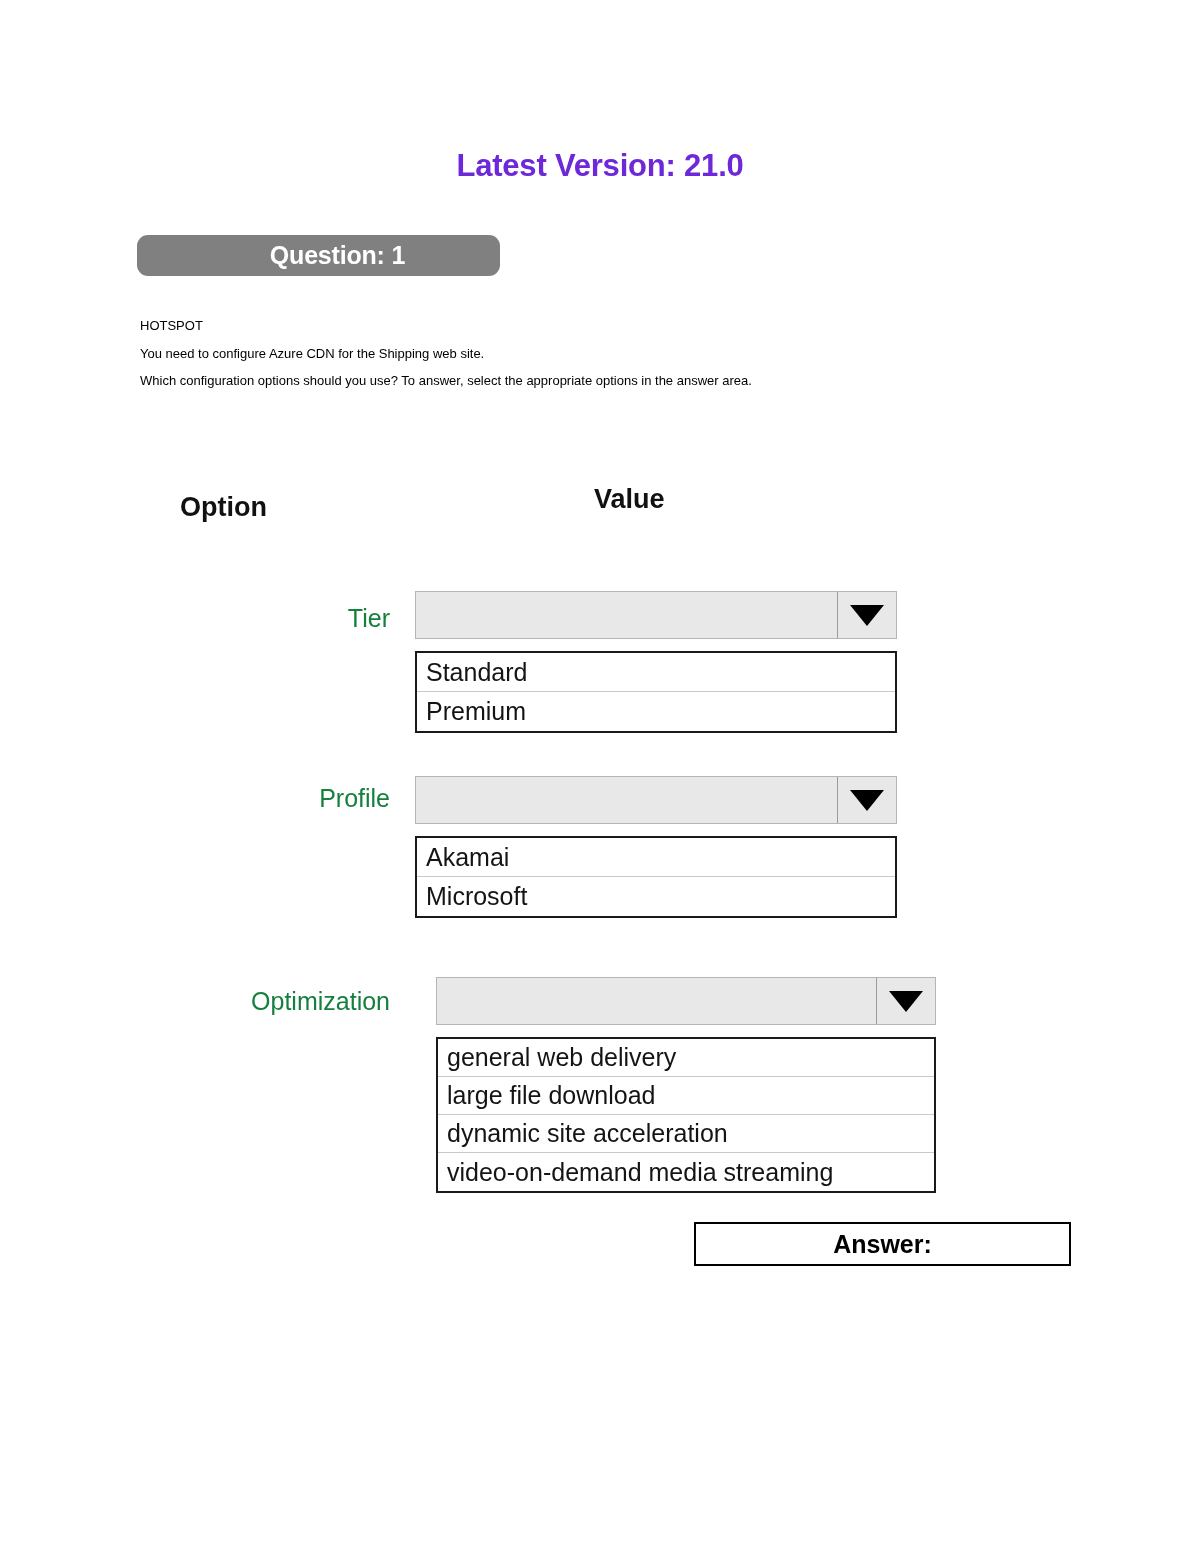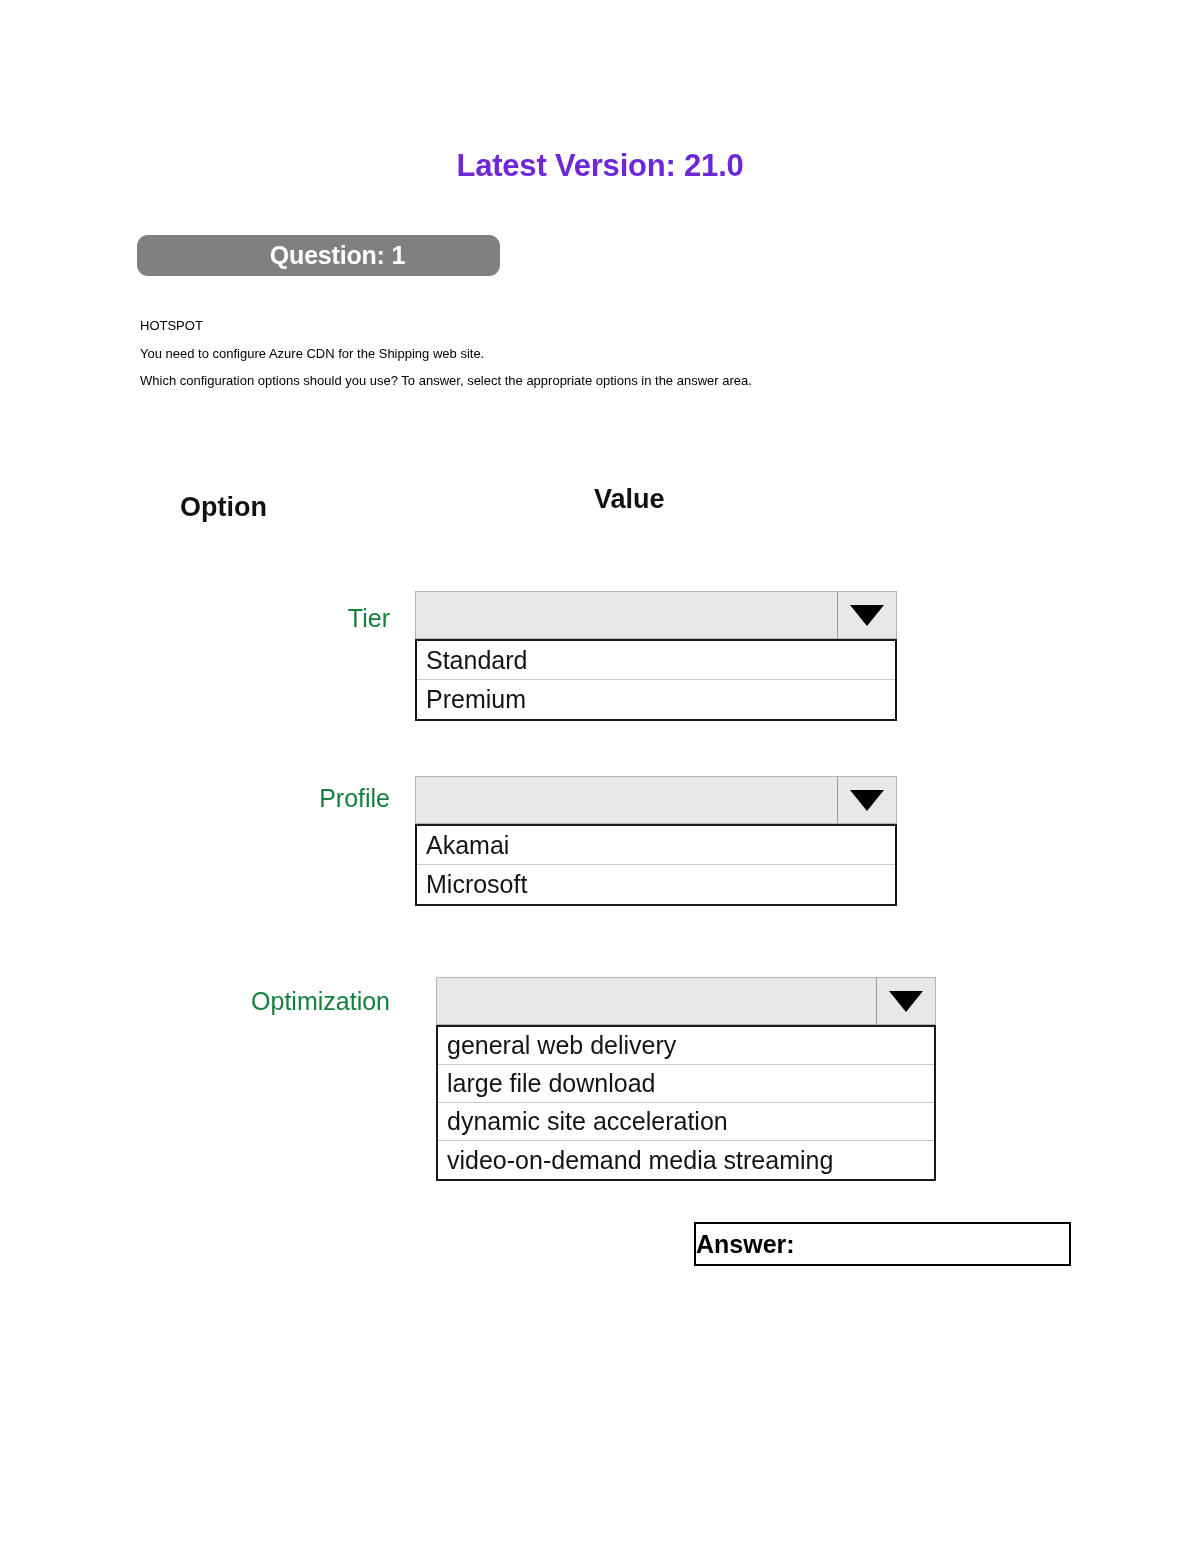--- a/index.html
+++ b/index.html
@@ -143,21 +143,21 @@
     border-left: 17px solid transparent;
     border-right: 17px solid transparent;
     border-top: 21px solid #000000;
   }
 
   .dd-list {
     border: 2px solid #1a1a1a;
     border-top: 2px solid #1a1a1a;
     background: #ffffff;
     box-sizing: border-box;
-    margin-top: 0px;
+    margin-top: 12px;
   }
   .dd-option {
     height: 39px;
     display: flex;
     align-items: center;
     padding-left: 9px;
     font-size: 25px;
     color: #141414;
     border-bottom: 1px solid #c9c9c9;
     box-sizing: border-box;
@@ -175,21 +175,21 @@
     position: absolute;
     left: 694px;
     top: 1222px;
     width: 377px;
     height: 44px;
     border: 2px solid #000000;
     box-sizing: border-box;
     background: #ffffff;
     display: flex;
     align-items: center;
-    justify-content: flex-start;
+    justify-content: center;
   }
   .answer-label {
     font-size: 25px;
     font-weight: bold;
     color: #000;
   }
 </style>
 </head>
 <body>
 

